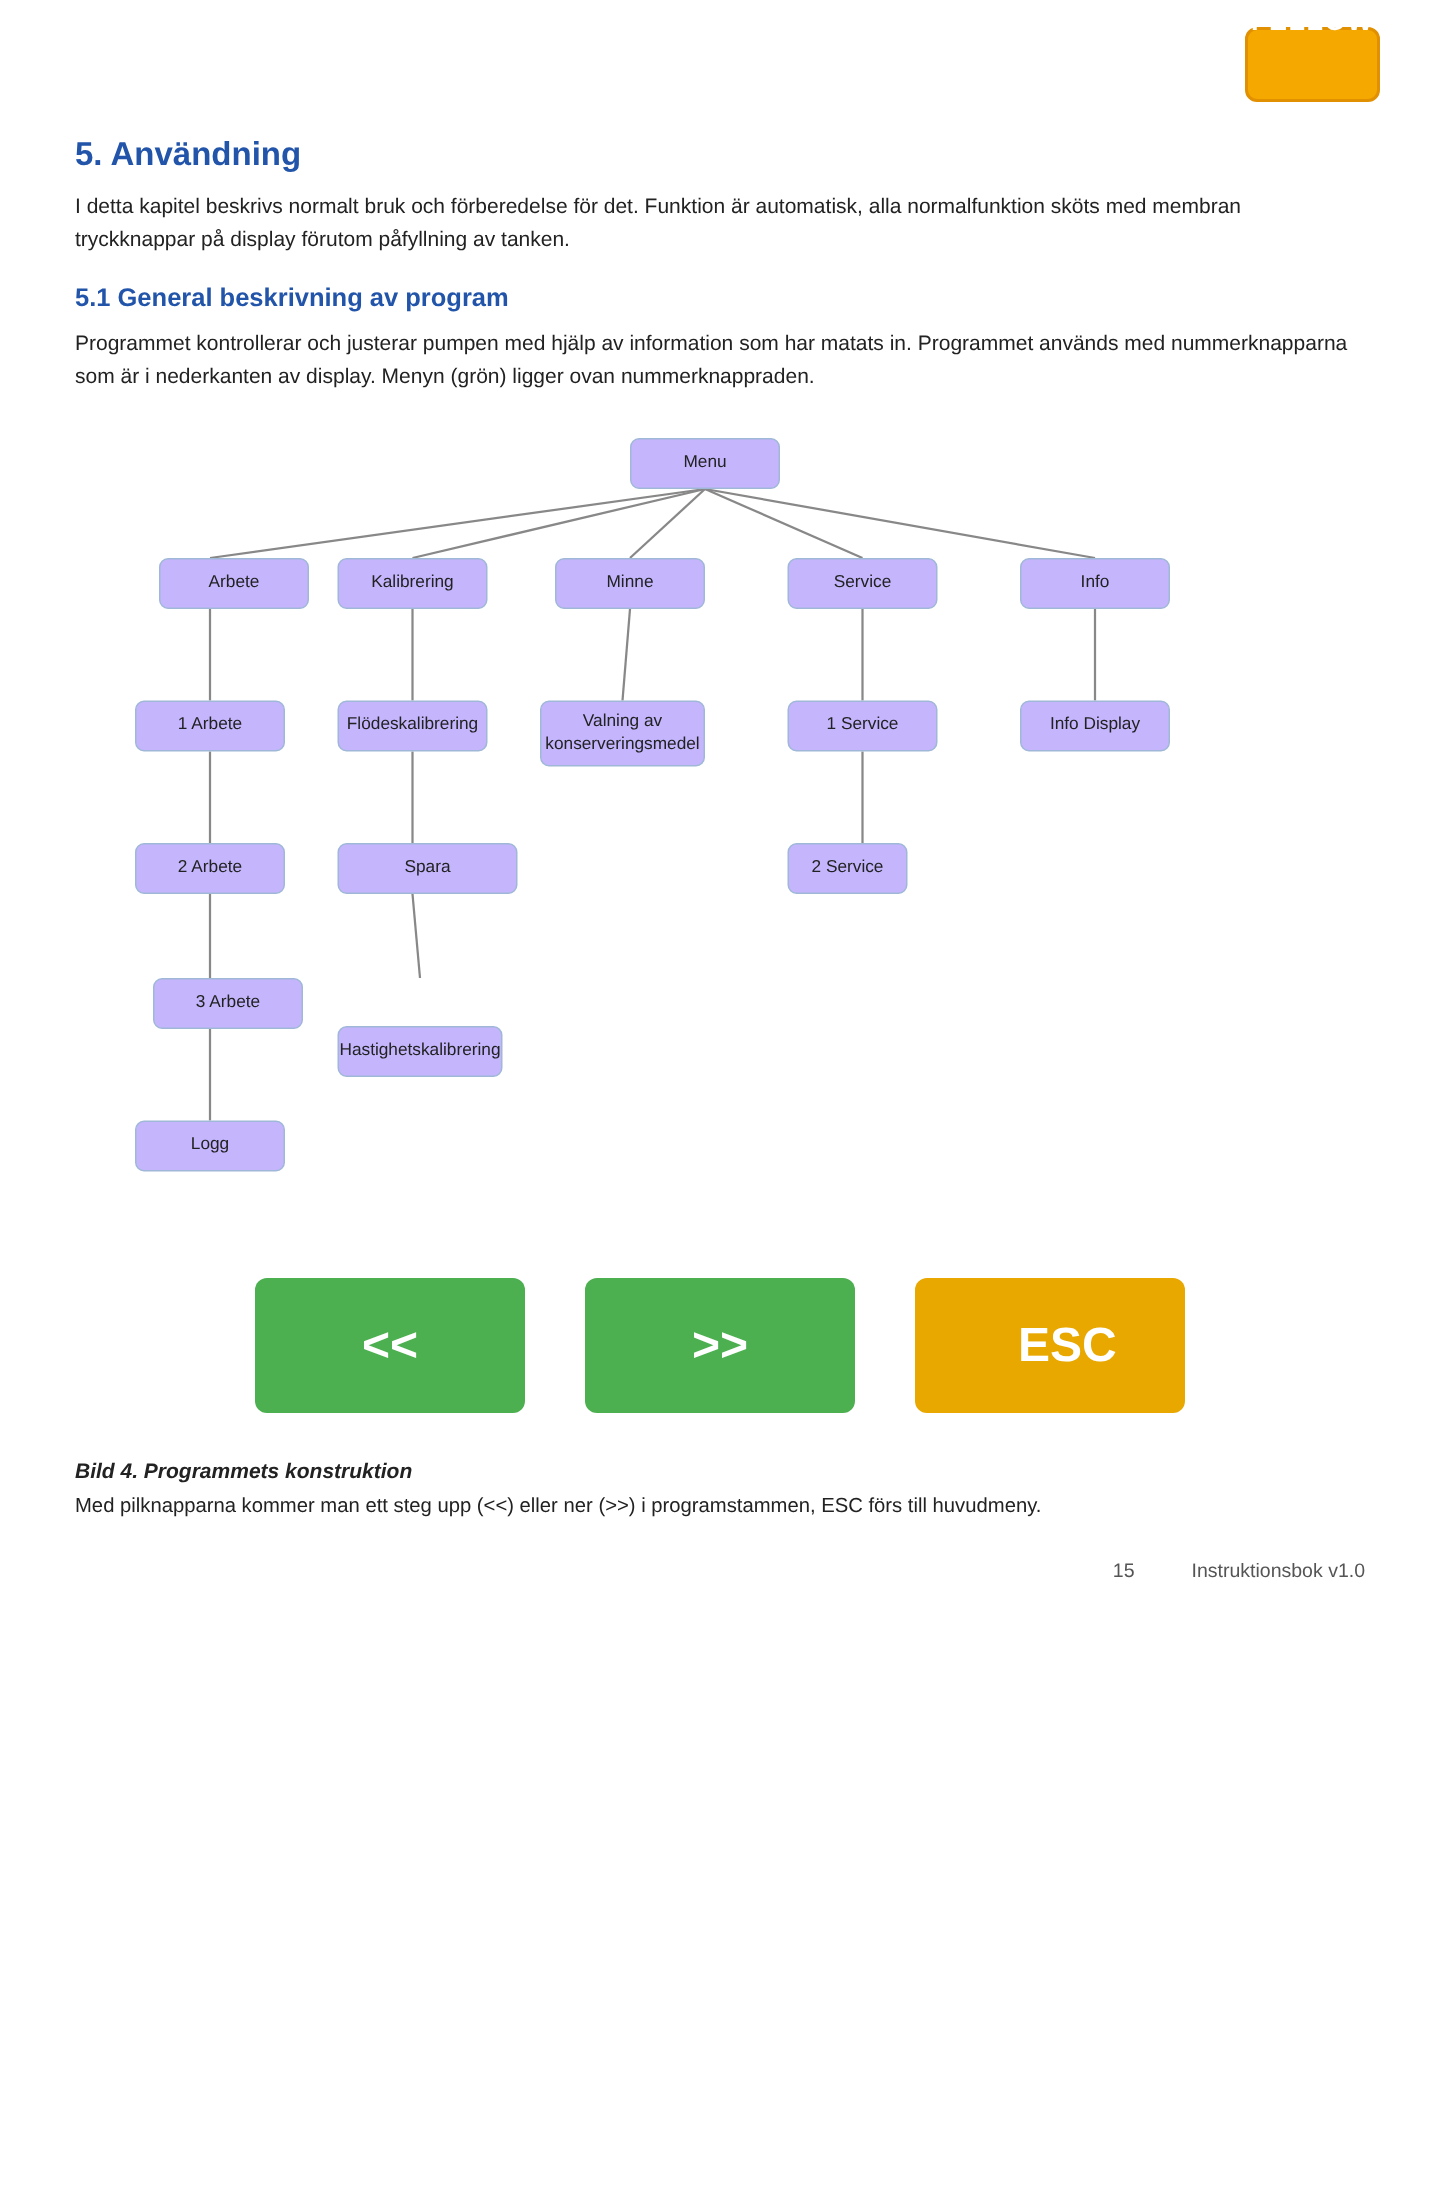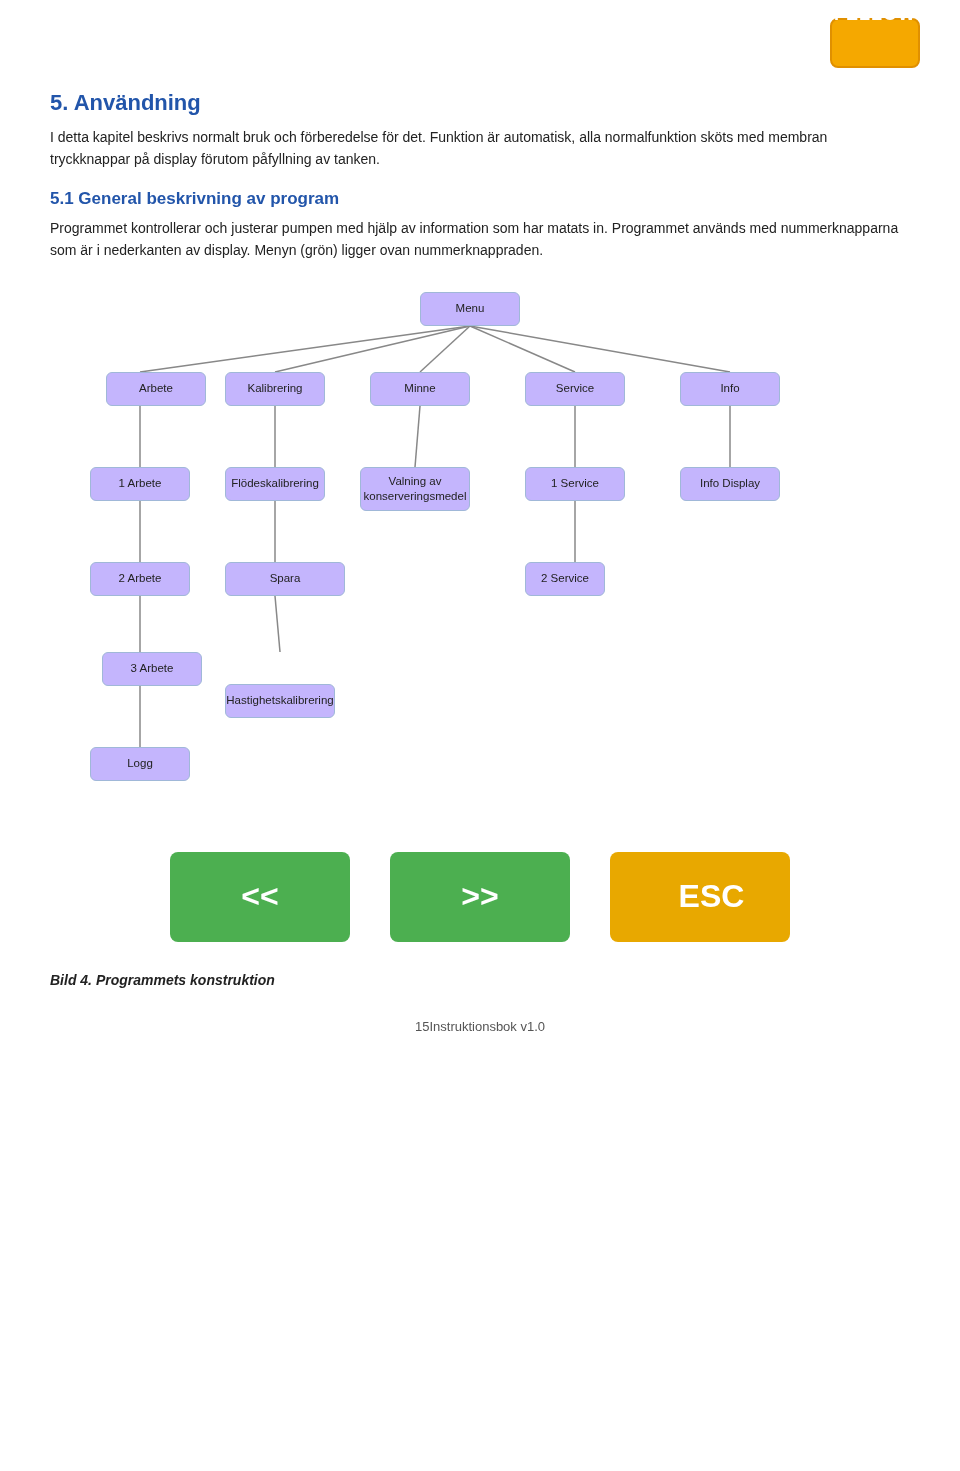--- a/index.html
+++ b/index.html
@@ -146,24 +146,25 @@
       color: #222;
       line-height: 1.5;
     }
 
     .footer {
       position: absolute;
       bottom: 20px;
       left: 0;
       right: 0;
       display: flex;
-      justify-content: center;
+      justify-content: flex-end;
       padding: 0 50px;
       font-size: 13px;
       color: #555;
+      gap: 38px;
     }
   </style>
 </head>
 <body>
 
 <div class="page-wrapper">
 
   <div class="logo">
     <div class="logo-box">
       <span class="logo-text-fellow">FELLOW</span>
@@ -228,20 +229,21 @@
       <span>&gt;&gt;</span>
     </button>
     <button class="nav-btn" style="background:#e8a800;padding-left:23px;">
       <span>ESC</span>
     </button>
   </div>
 
   <p class="caption-text">
     <em><strong>Bild 4. Programmets konstruktion</strong></em>
   </p>
+  <p class="caption-desc">Med pilknapparna kommer man ett steg upp (&lt;&lt;) eller ner (&gt;&gt;) i programstammen, ESC förs till huvudmeny.</p>
 
   <div class="footer">
     <span></span>
     <span>15</span>
     <span>Instruktionsbok v1.0</span>
   </div>
 
 </div>
 
 </body></html>

